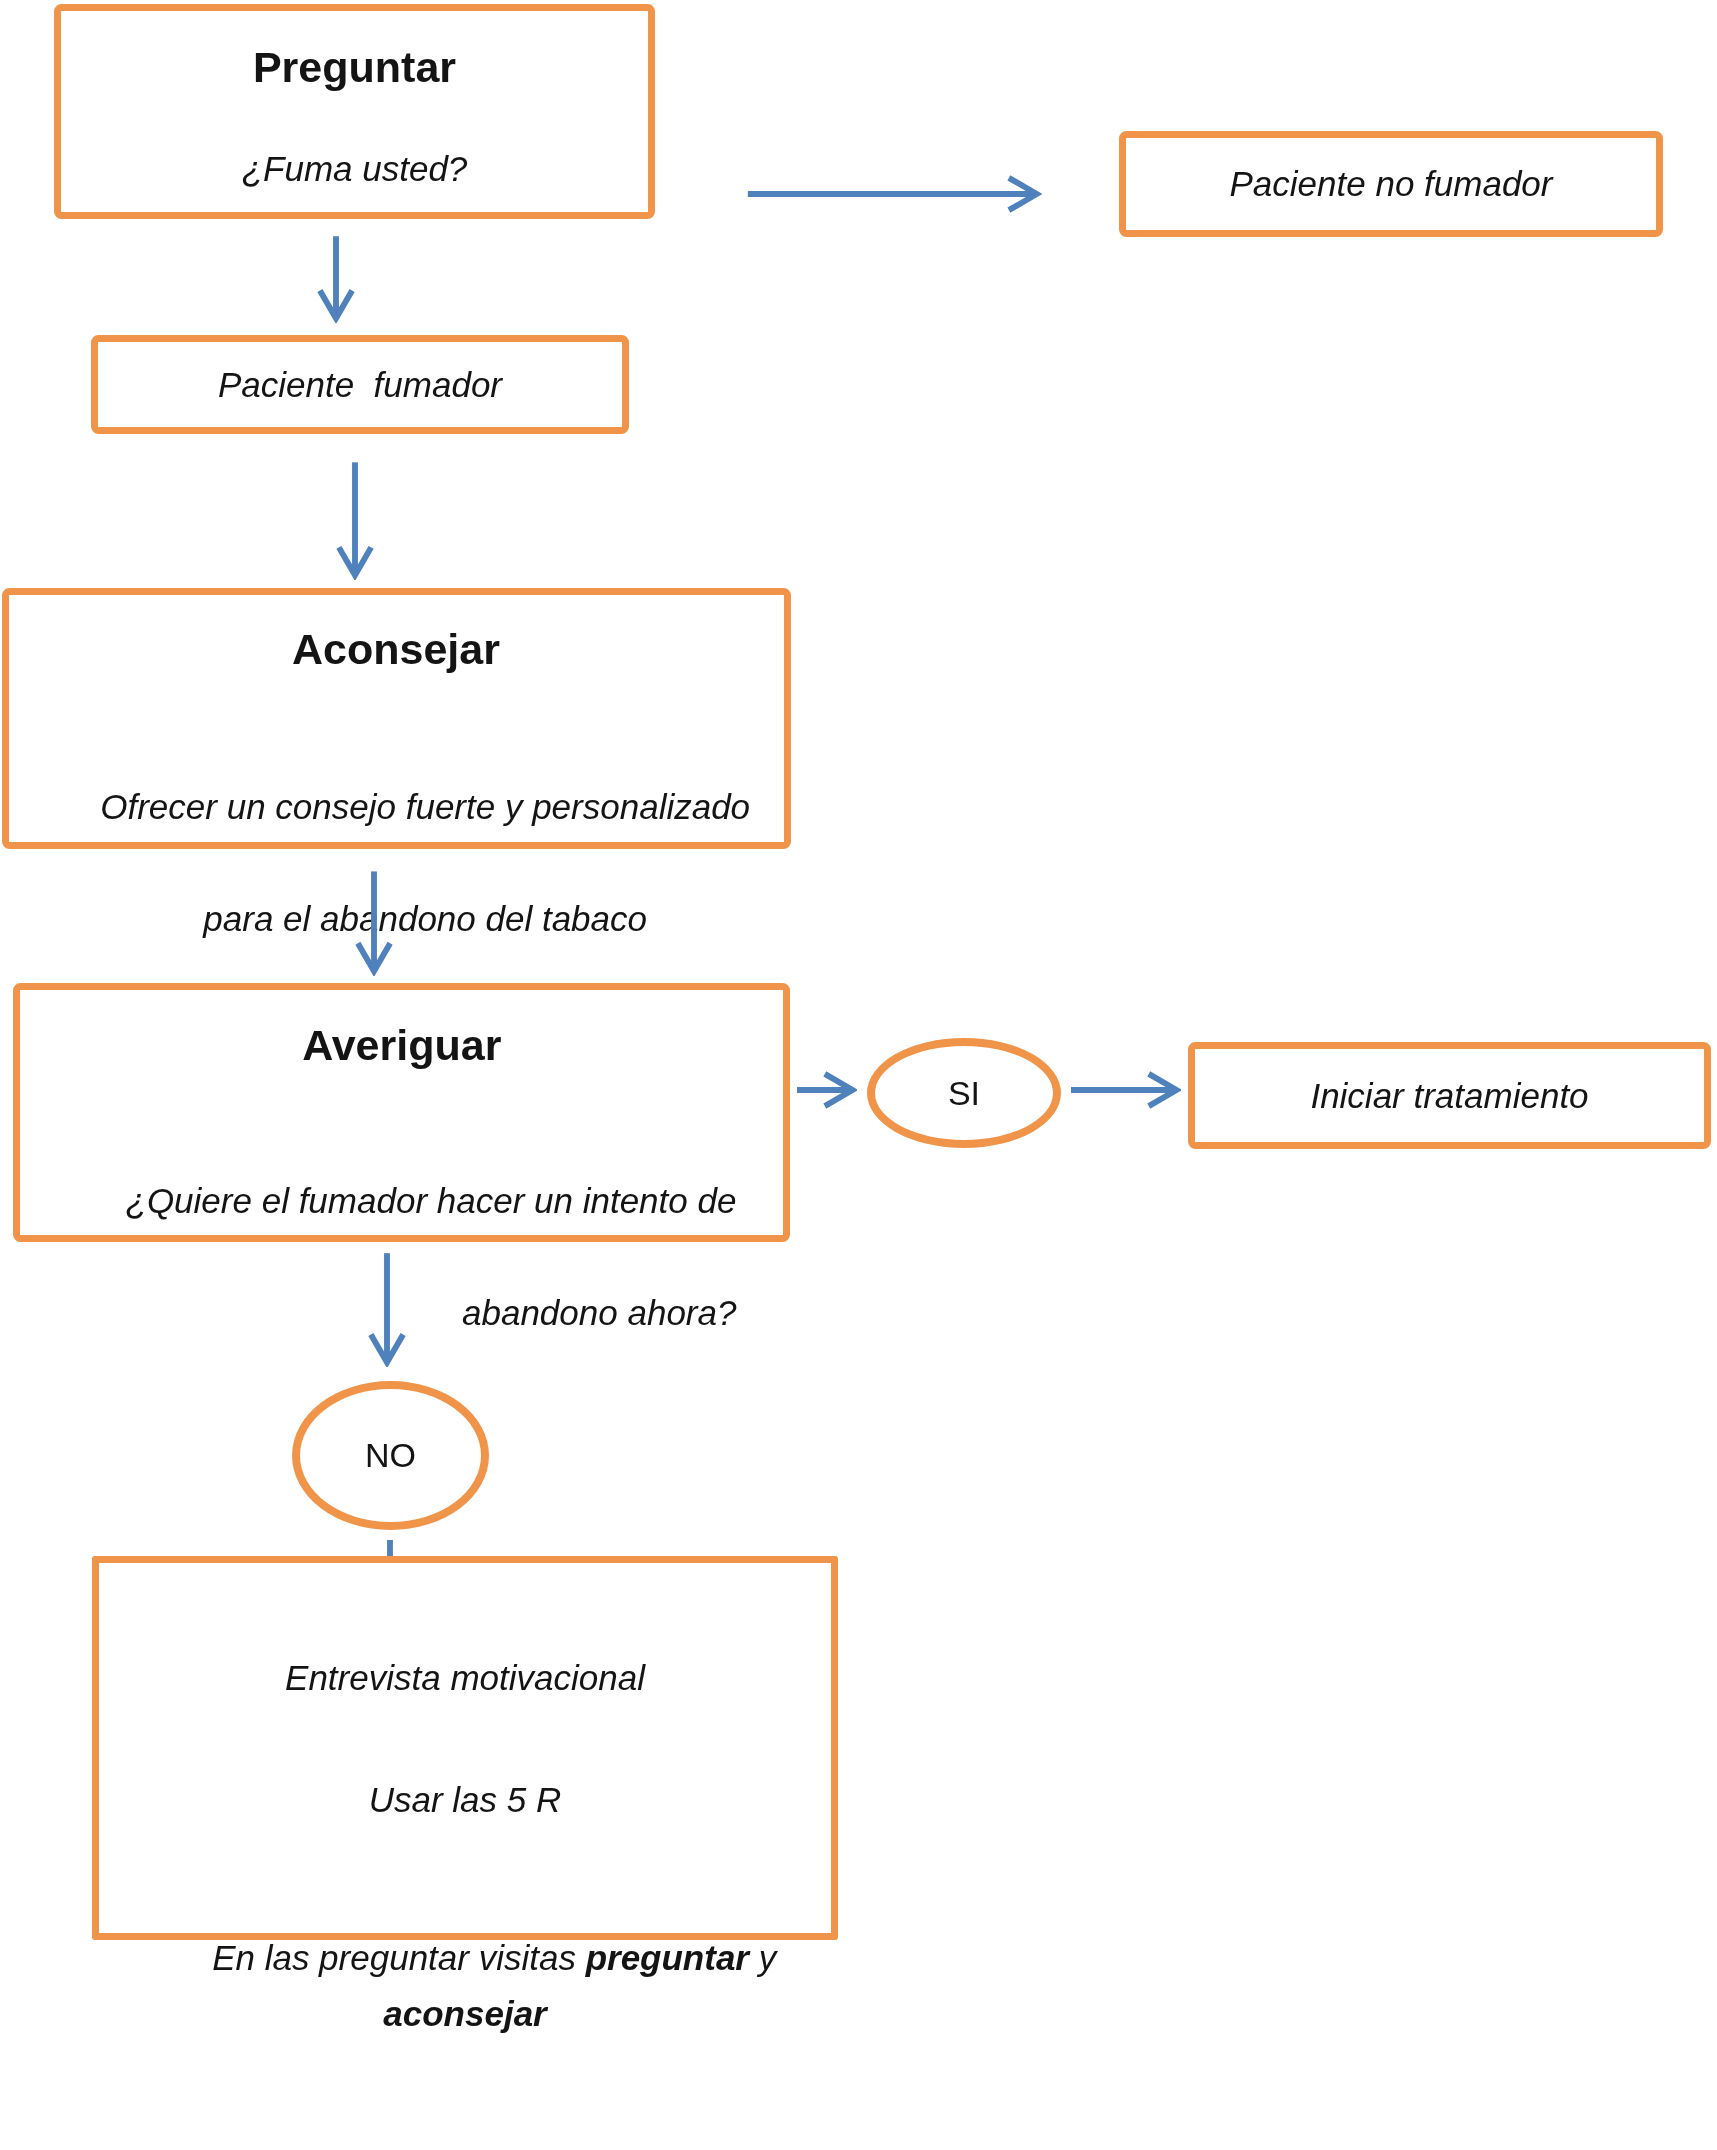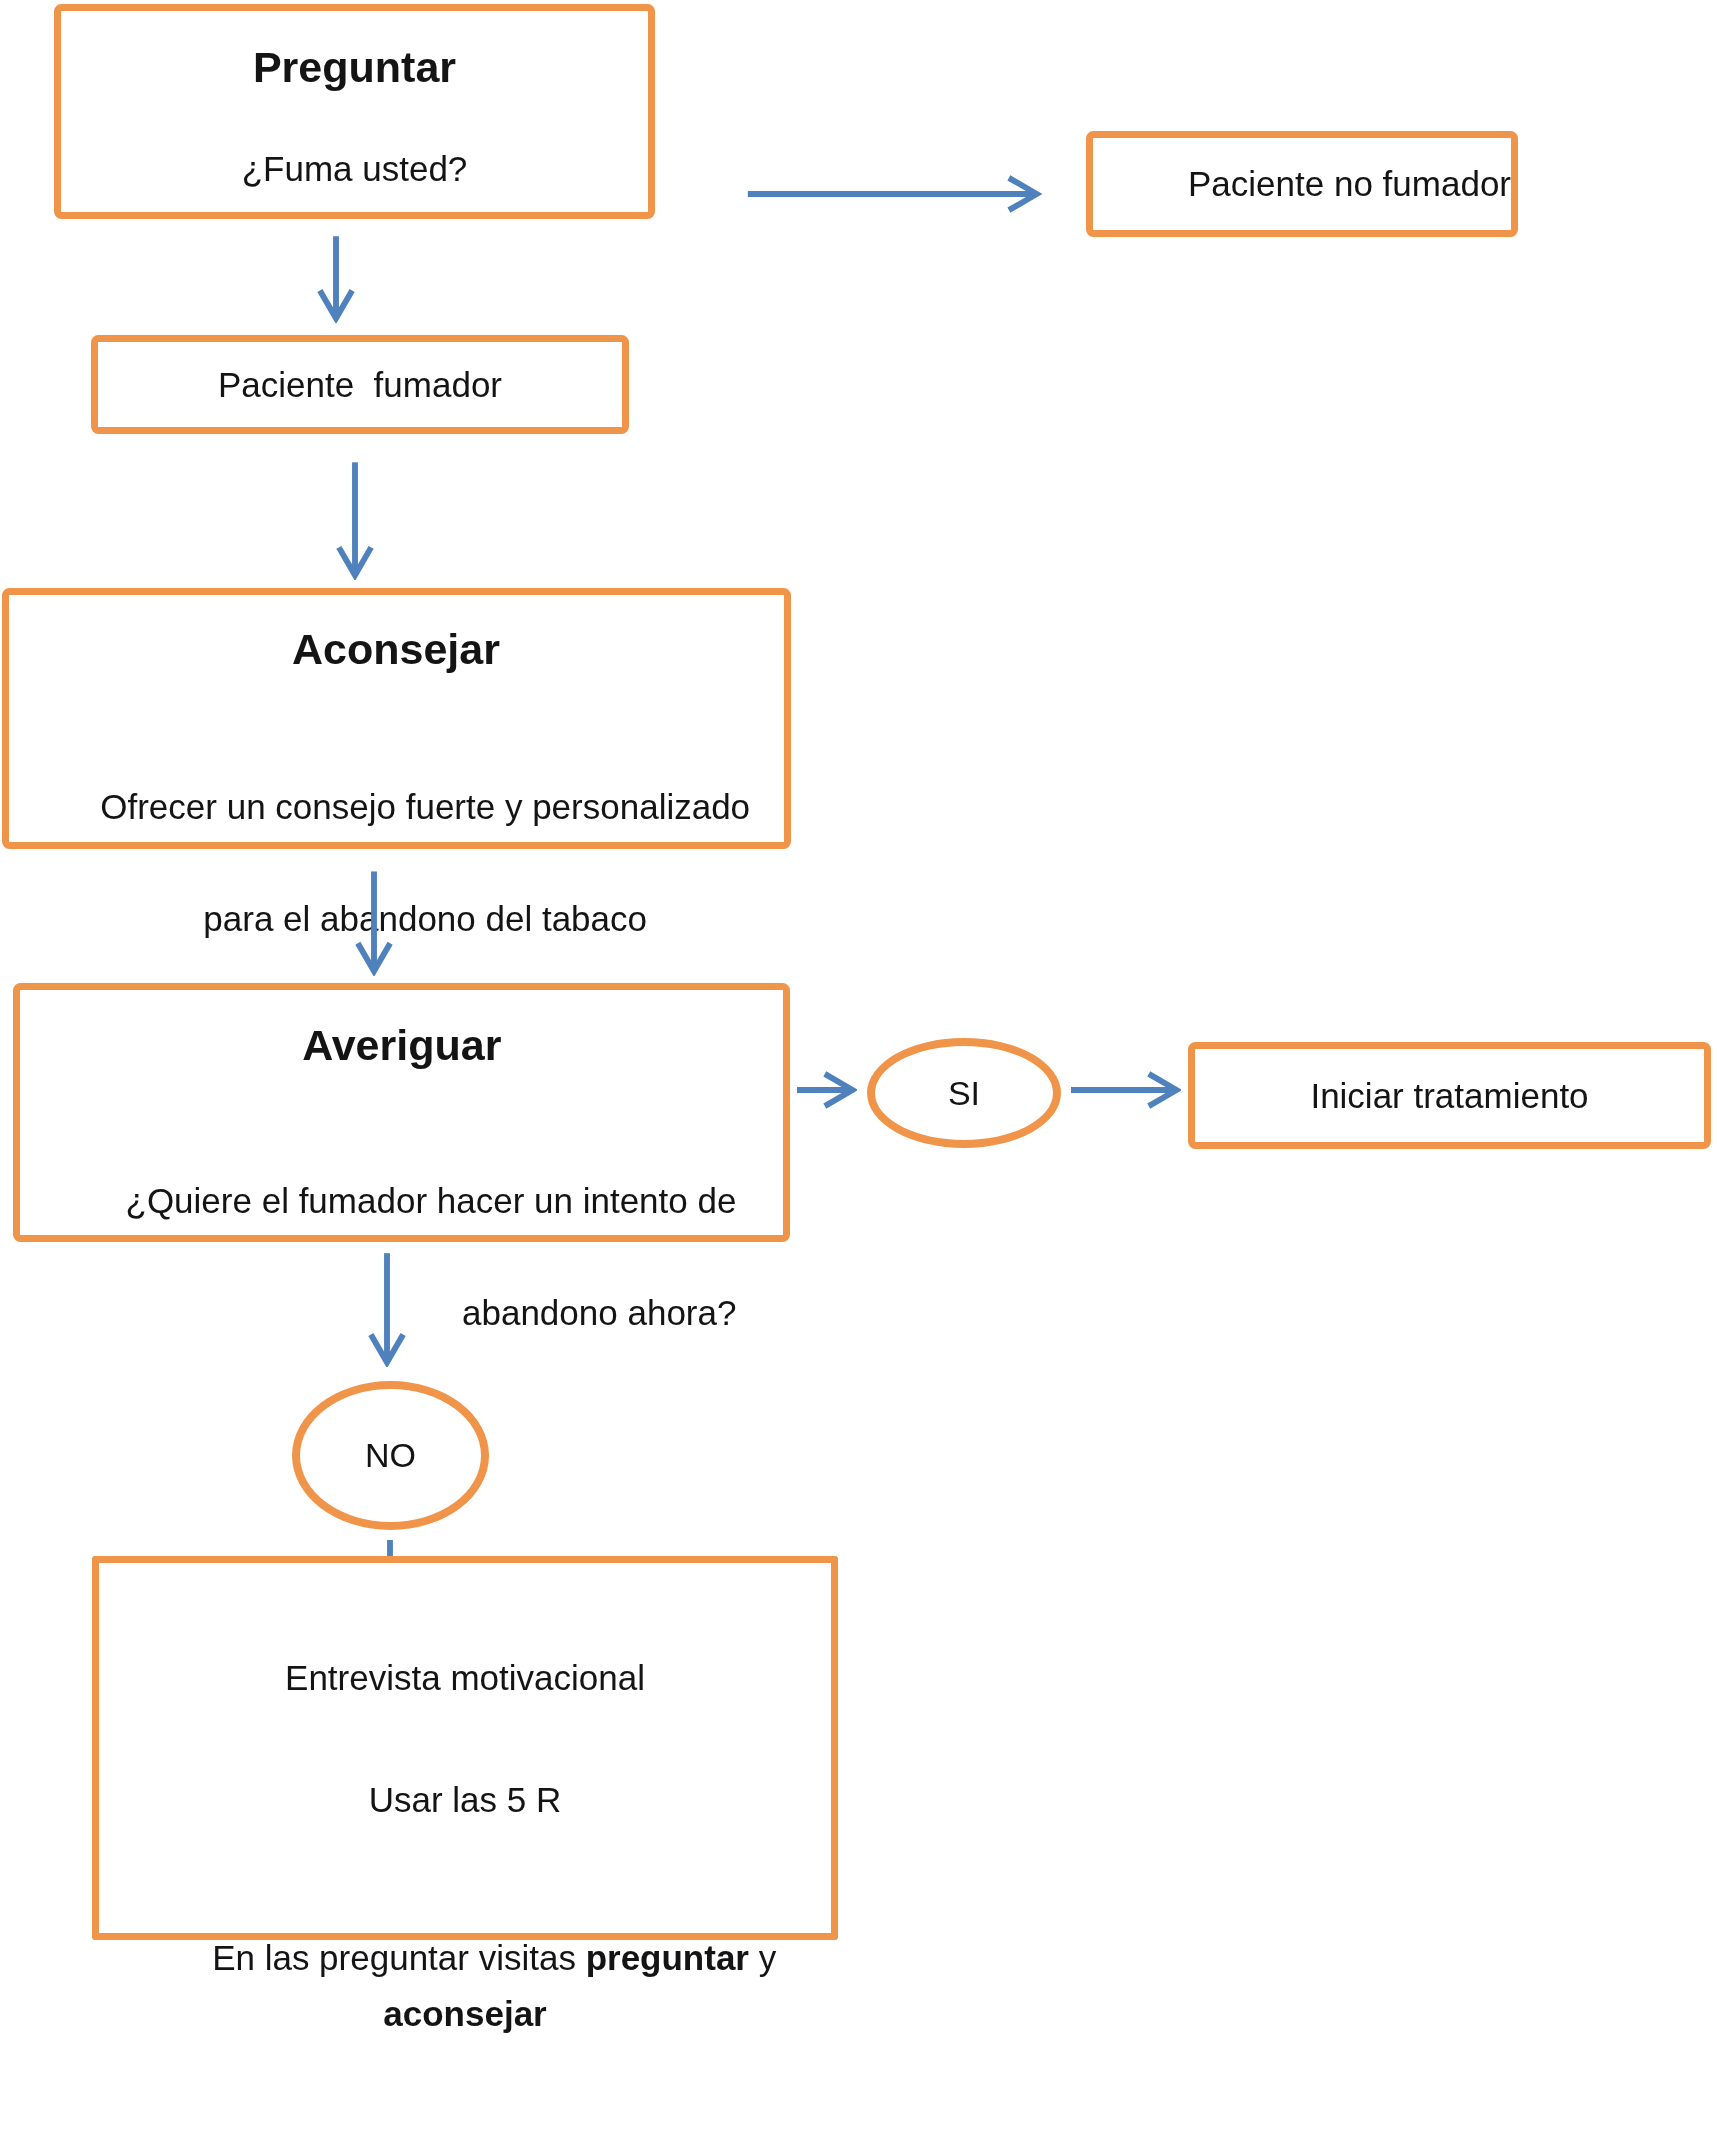--- a/index.html
+++ b/index.html
@@ -32,20 +32,21 @@
   .box-center{justify-content:center;}
   .box-title{
     font-weight:bold;
     font-size:43px;
     line-height:1.15;
   }
   .box-text{
     font-size:35px;
     line-height:1.6;
     white-space:pre-wrap;
+    font-style:italic;
   }
   .ellipse{
     position:absolute;
     background:#fff;
     border:8px solid var(--box-border);
     border-radius:50%;
     display:flex;
     align-items:center;
     justify-content:center;
     font-size:34px;
@@ -69,21 +70,21 @@
   <div class="box" style="left:54px;top:3.7px;width:601px;height:215px;">
     <div class="box-title" style="margin-top:32px;">Preguntar</div>
     <div class="box-text" style="margin-top:49px;">¿Fuma usted?</div>
   </div>
 
   <svg class="arrow" style="left:747px;top:172px;" width="295" height="44" viewBox="0 0 400 60">
     <line x1="0" y1="30" x2="394" y2="30"></line>
     <polyline points="356,8 394,30 356,52"></polyline>
   </svg>
 
-  <div class="box box-center" style="left:1086px;top:131px;width:432px;height:106px;align-items:flex-end;">
+  <div class="box box-center" style="left:1119px;top:131px;width:544px;height:106px;">
     <div class="box-text">Paciente no fumador</div>
   </div>
 
   <svg class="arrow" style="left:314px;top:236px;" width="44" height="87" viewBox="0 0 60 118">
     <line x1="30" y1="0" x2="30" y2="112"></line>
     <polyline points="8,74 30,112 52,74"></polyline>
   </svg>
 
   <div class="box box-center" style="left:91px;top:335px;width:538px;height:99px;">
     <div class="box-text">Paciente  fumador</div>

